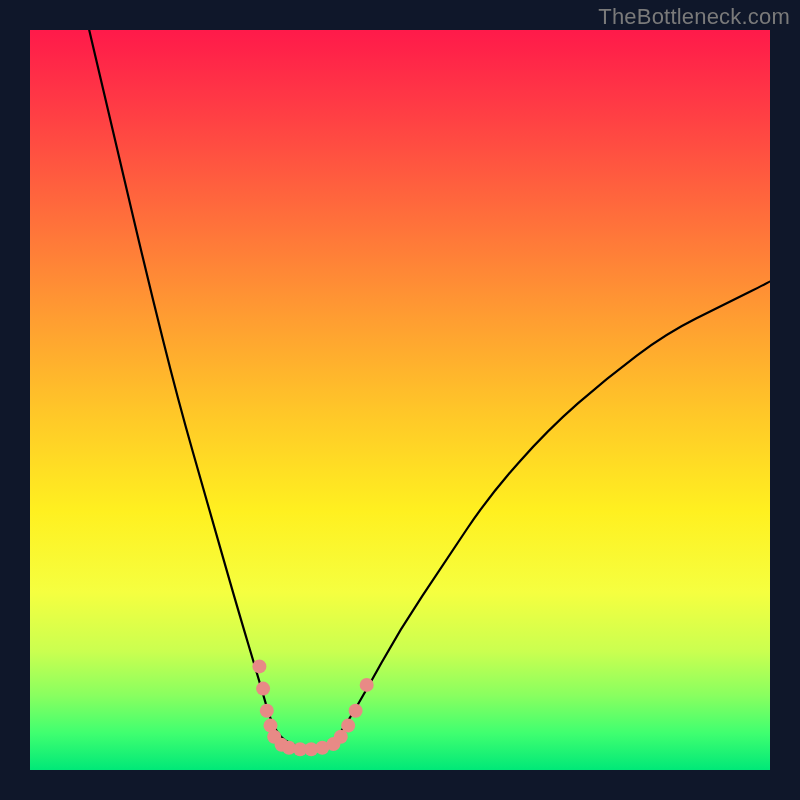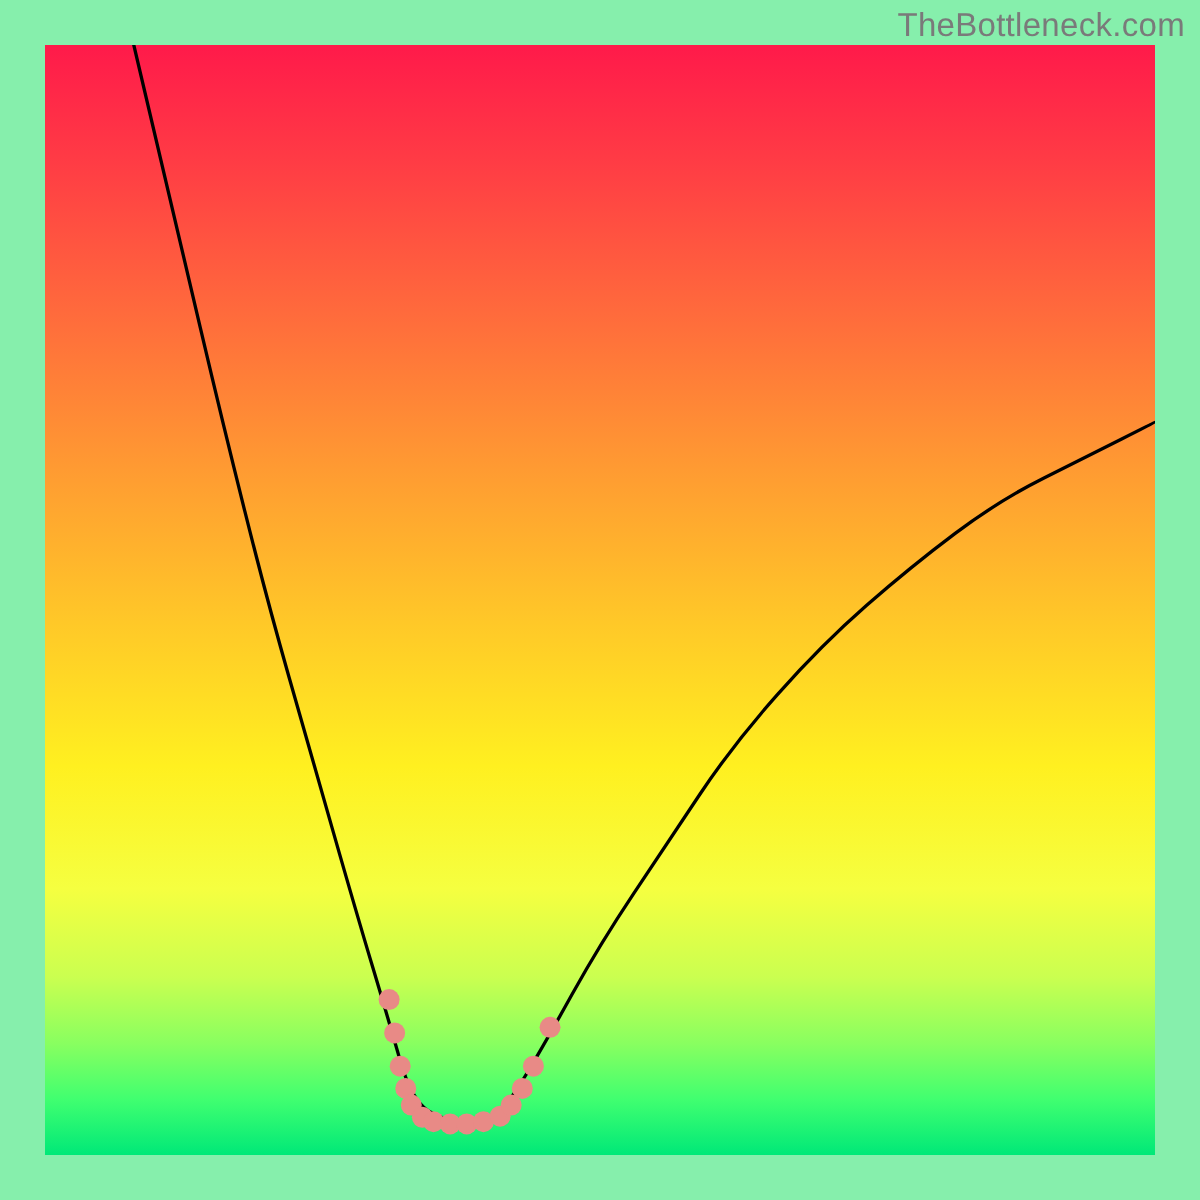--- a/index.html
+++ b/index.html
@@ -10,21 +10,21 @@
     background: #000000;
     overflow: hidden;
     font-family: Arial, Helvetica, sans-serif;
   }
   .frame {
     position: absolute;
     top: 0;
     left: 0;
     width: 800px;
     height: 800px;
-    background: #86efac;
+    background: #0f172a;
   }
   .plot-area {
     position: absolute;
     top: 30px;
     left: 30px;
     width: 740px;
     height: 740px;
     background: linear-gradient(
       to bottom,
       #ff1a4a 0%,

